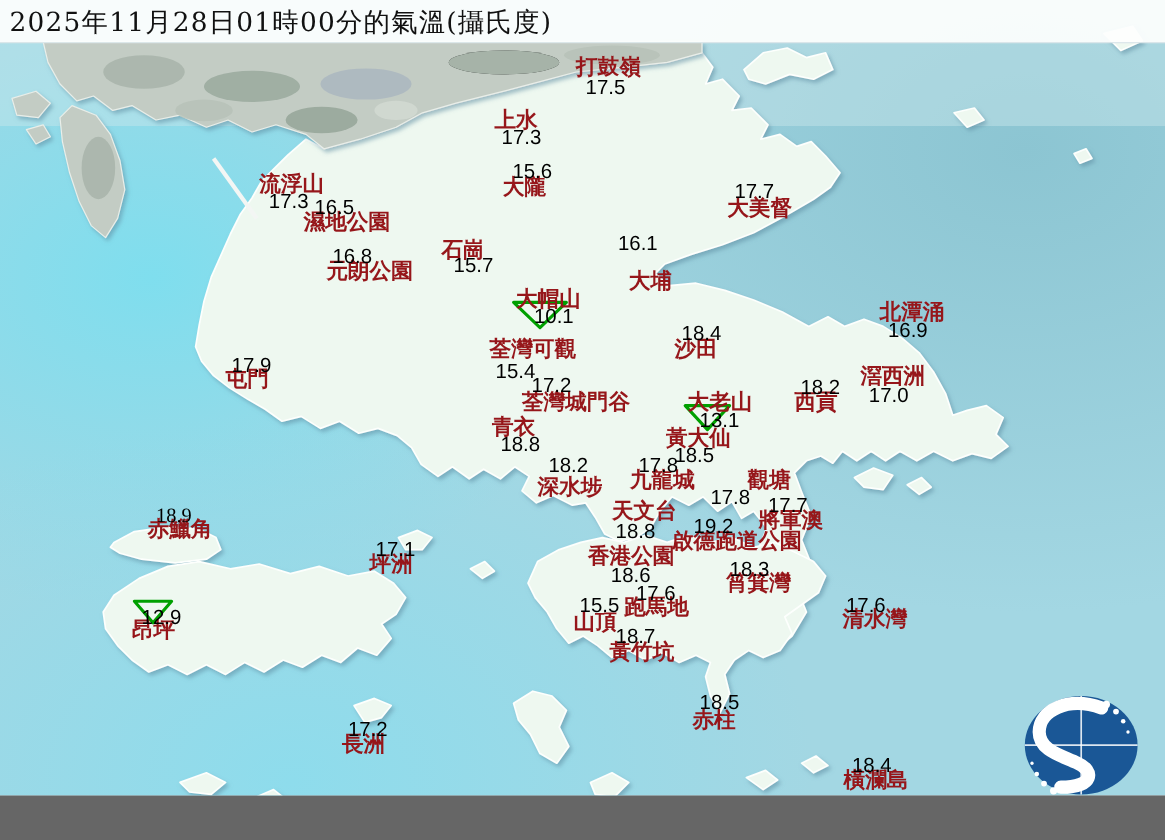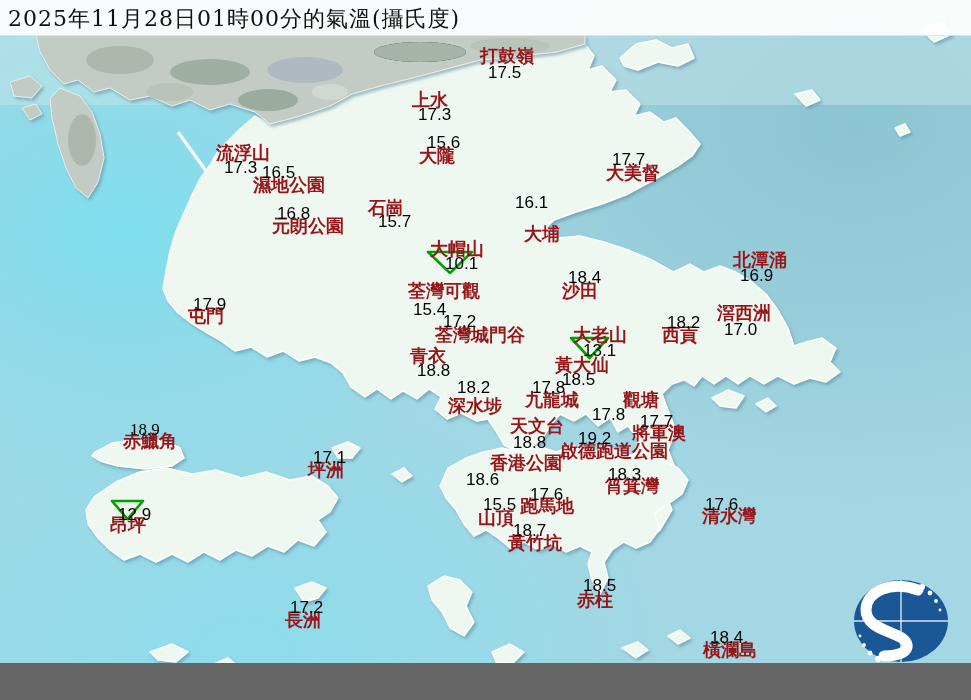--- a/index.html
+++ b/index.html
@@ -202,21 +202,21 @@
       <span class="st-val" style="left: 513px; top: 434px;">18.8</span>
       <span class="st-name" style="left: 632px; top: 424px;">將軍澳</span>
       <span class="st-val" style="left: 640px; top: 413px;">17.7</span>
       <span class="st-name" style="left: 560px; top: 442px;">啟德跑道公園</span>
       <span class="st-val" style="left: 578px; top: 430px;">19.2</span>
       <span class="st-name" style="left: 123px; top: 432px;">赤鱲角</span>
       <span class="st-val" style="left: 130px; top: 421px; font-family: Liberation Serif, serif;">18.9</span>
       <span class="st-name" style="left: 308px; top: 461px;">坪洲</span>
       <span class="st-val" style="left: 313px; top: 449px;">17.1</span>
       <span class="st-name" style="left: 490px; top: 454px;">香港公園</span>
-      <span class="st-val" style="left: 466px; top: 471px;">18.6</span>
+      <span class="st-val" style="left: 509px; top: 471px;">18.6</span>
       <span class="st-name" style="left: 605px; top: 477px;">筲箕灣</span>
       <span class="st-val" style="left: 608px; top: 466px;">18.3</span>
       <span class="st-name" style="left: 520px; top: 497px;">跑馬地</span>
       <span class="st-val" style="left: 530px; top: 486px;">17.6</span>
       <span class="st-name" style="left: 478px; top: 509px;">山頂</span>
       <span class="st-val" style="left: 483px; top: 496px;">15.5</span>
       <span class="st-name" style="left: 508px; top: 534px;">黃竹坑</span>
       <span class="st-val" style="left: 513px; top: 522px;">18.7</span>
       <svg width="37" height="24" class="tri" style="left: 109px; top: 498px;">
         <polygon points="3,3 34,3 18.5,21" fill="none" stroke="#00a000" stroke-width="2.6" stroke-linejoin="round"></polygon>

